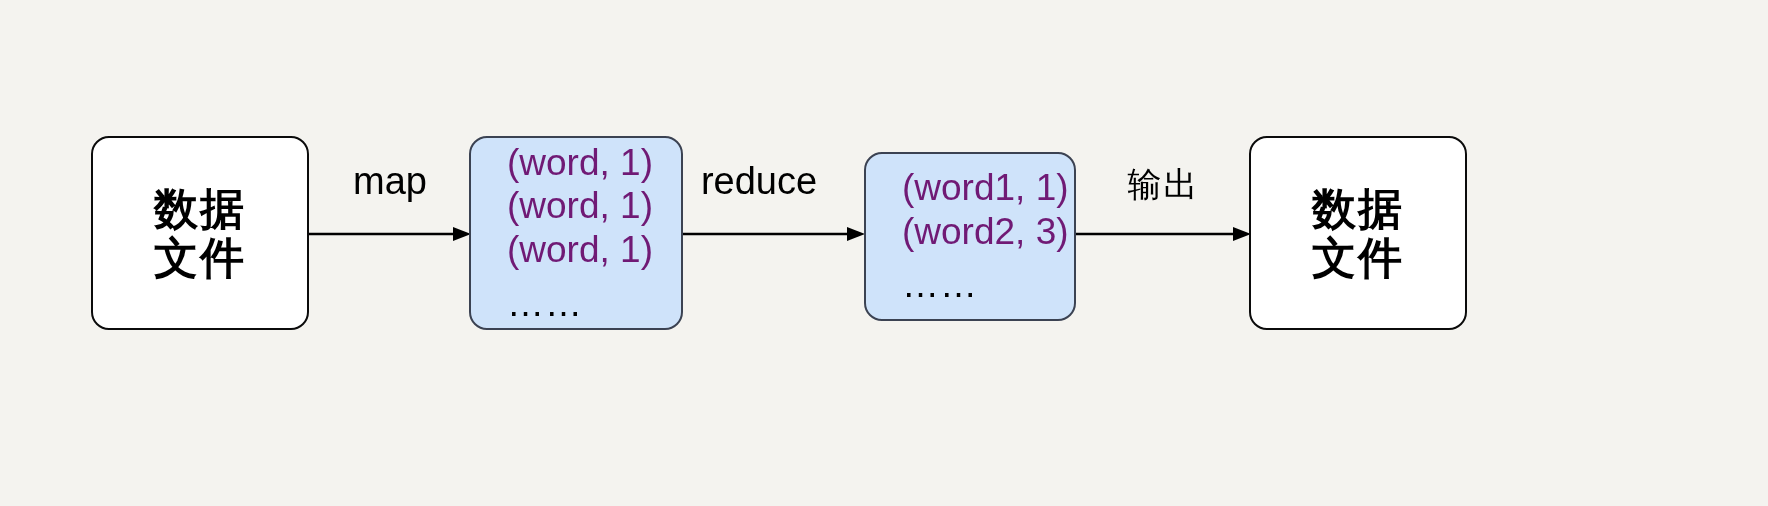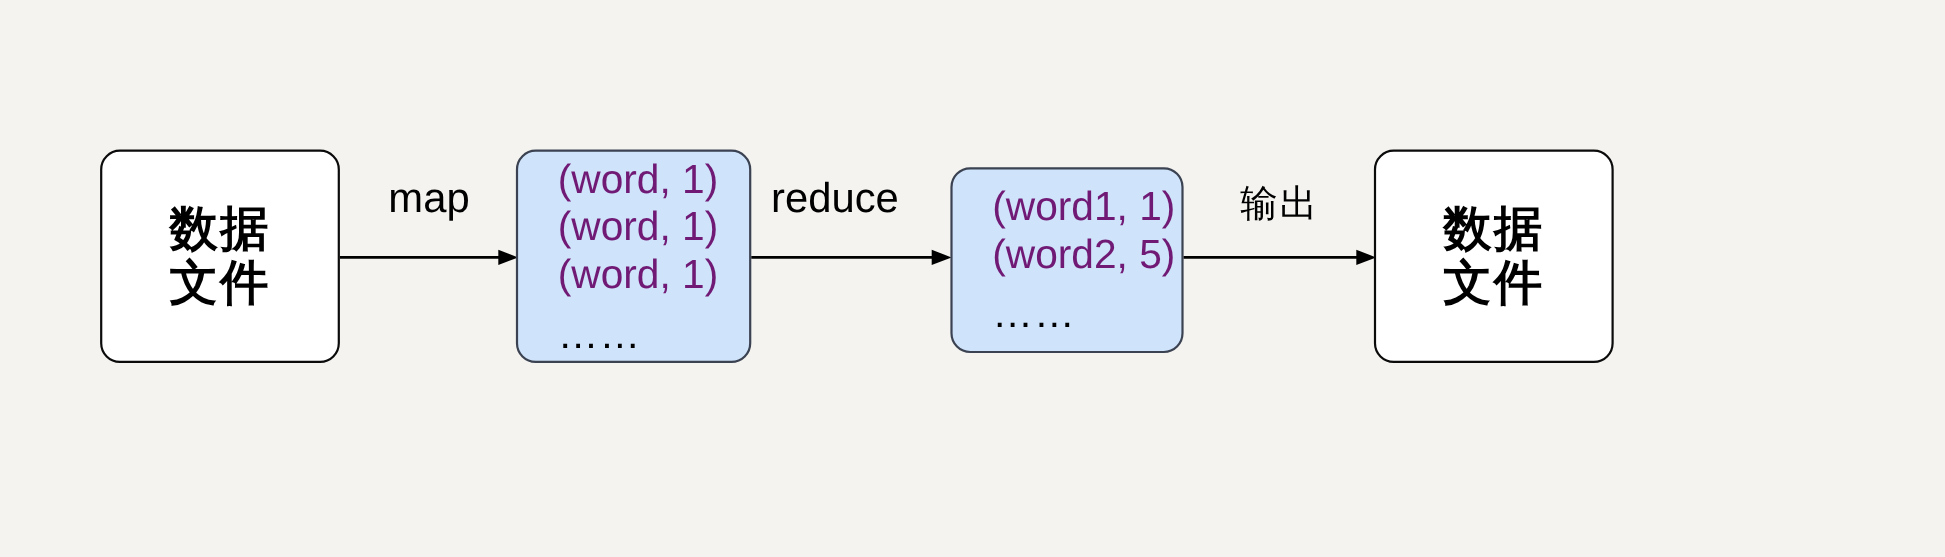--- a/index.html
+++ b/index.html
@@ -138,21 +138,21 @@
   <div class="edge" id="edge-reduce-wrap">
     <svg width="182" height="24" viewBox="0 0 182 24">
       <line x1="0" y1="12" x2="168" y2="12" stroke="#000000" stroke-width="2.6"></line>
       <polygon points="182,12 164,5 164,19" fill="#000000"></polygon>
     </svg>
   </div>
 
   <div class="node blue" id="node-reduce">
     <div class="node-list">
       <div class="kv-line">(word1, 1)</div>
-      <div class="kv-line">(word2, 5)</div>
+      <div class="kv-line">(word2, 3)</div>
       <div class="ellipsis-line">……</div>
     </div>
   </div>
 
   <div class="edge-label" id="label-output">输出</div>
   <div class="edge" id="edge-output-wrap">
     <svg width="175" height="24" viewBox="0 0 175 24">
       <line x1="0" y1="12" x2="161" y2="12" stroke="#000000" stroke-width="2.6"></line>
       <polygon points="175,12 157,5 157,19" fill="#000000"></polygon>
     </svg>

